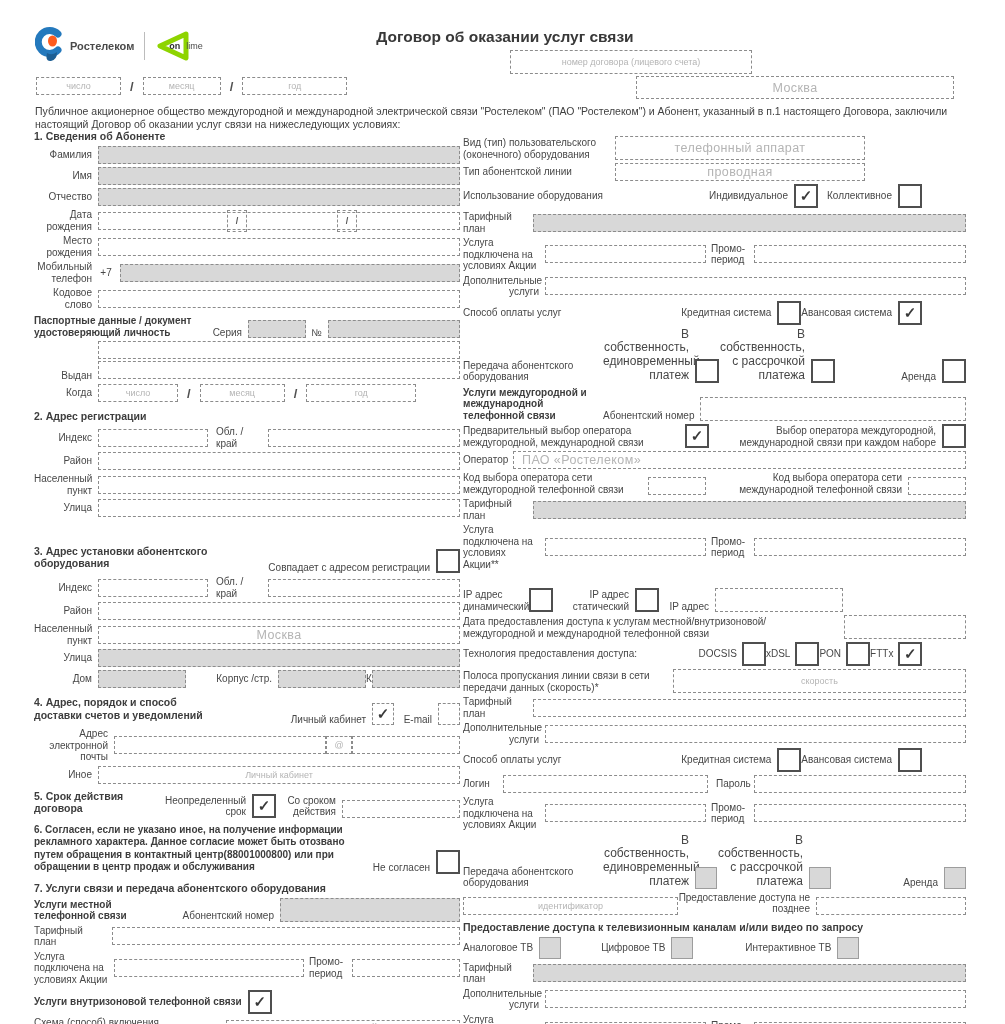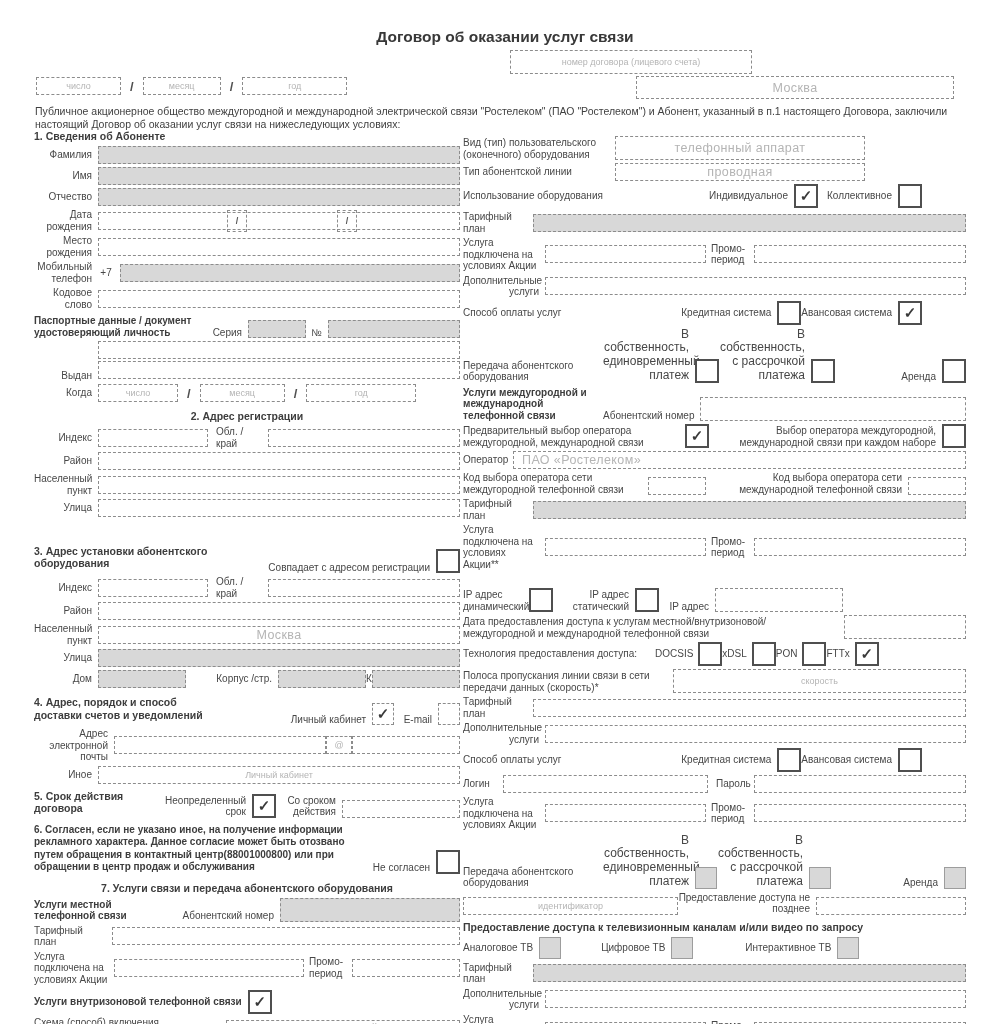--- a/index.html
+++ b/index.html
@@ -46,27 +46,43 @@
 .title { position:absolute; left:300px; top:28px; width:410px; text-align:center; font-size:15.5px;
          font-weight:bold; color:#383838; }
 .numbox { position:absolute; left:510px; top:50px; width:242px; height:24px; }
 .daterow { position:absolute; left:36px; top:77px; display:flex; align-items:center; }
 .slash { font-weight:bold; color:#4f4f4f; font-size:13px; margin:0 9px; }
 .citybox { position:absolute; left:636px; top:76px; width:318px; height:23px; }
 .intro { position:absolute; left:35px; top:105px; width:930px; font-size:10.5px; line-height:1.25; color:#3f3f3f; }
 .col-l { position:absolute; left:34px; top:128px; width:426px; }
 .col-r { position:absolute; left:463px; top:136px; width:503px; }
 .fn { margin-top:5px; font-size:9.5px; line-height:1.3; color:#474747; width:430px; }
-.mt { margin-top:8px;text-align:center; }
+.mt { margin-top:8px; }
 </style>
 </head>
 <body>
 
 <div class="page">
 
+  <div class="logo-row">
+    <svg width="30" height="38" viewBox="0 0 30 38">
+      <path d="M23 7 A 11.5 11.5 0 1 0 23 23" stroke="#2479bd" stroke-width="7" fill="none" stroke-linecap="round"></path>
+      <ellipse cx="17.5" cy="14" rx="4.5" ry="5.5" fill="#ff5c1e"></ellipse>
+      <path d="M12 26 q 5 3 10 -1 q 0 8 -6 9 q -6 1 -4 -8 Z" fill="#1d5f94"></path>
+    </svg>
+    <span class="rt-name">Ростелеком</span>
+    <div class="vbar"></div>
+    <div class="onlime">
+      <svg width="34" height="30" viewBox="0 0 34 30">
+        <path d="M31 3 L5 15 L31 27 Z" fill="none" stroke="#8ed400" stroke-width="5" stroke-linejoin="round"></path>
+      </svg>
+      <span class="on-txt">on</span>
+      <span class="lime-txt">lime</span>
+    </div>
+  </div>
 
   <div class="title">Договор об оказании услуг связи</div>
   <div class="fb numbox">номер договора (лицевого счета)</div>
 
   <div class="daterow">
     <div class="fb w85">число</div>
     <span class="slash">/</span>
     <div class="fb w78">месяц</div>
     <span class="slash">/</span>
     <div class="fb w105">год</div>
@@ -356,21 +372,21 @@
       <div class="fb w128 h2x"></div>
       </div>
 
     <div class="row top">
         <div class="llbl grow">Дата предоставления доступа к услугам местной/внутризоновой/ междугородной и международной телефонной связи</div>
       <div class="fb w122 h2x"></div>
       </div>
 
     <div class="row">
         <div class="llbl w192">Технология предоставления доступа:</div>
-      <div class="grp grow" style="justify-content:flex-start">
+      <div class="grp grow" style="justify-content:center">
         <span class="grp">
             <span class="llbl">DOCSIS</span>
           <span class="cb"></span>
           </span>
         <span class="grp">
             <span class="llbl">xDSL</span>
           <span class="cb"></span>
           </span>
         <span class="grp">
             <span class="llbl">PON</span>

